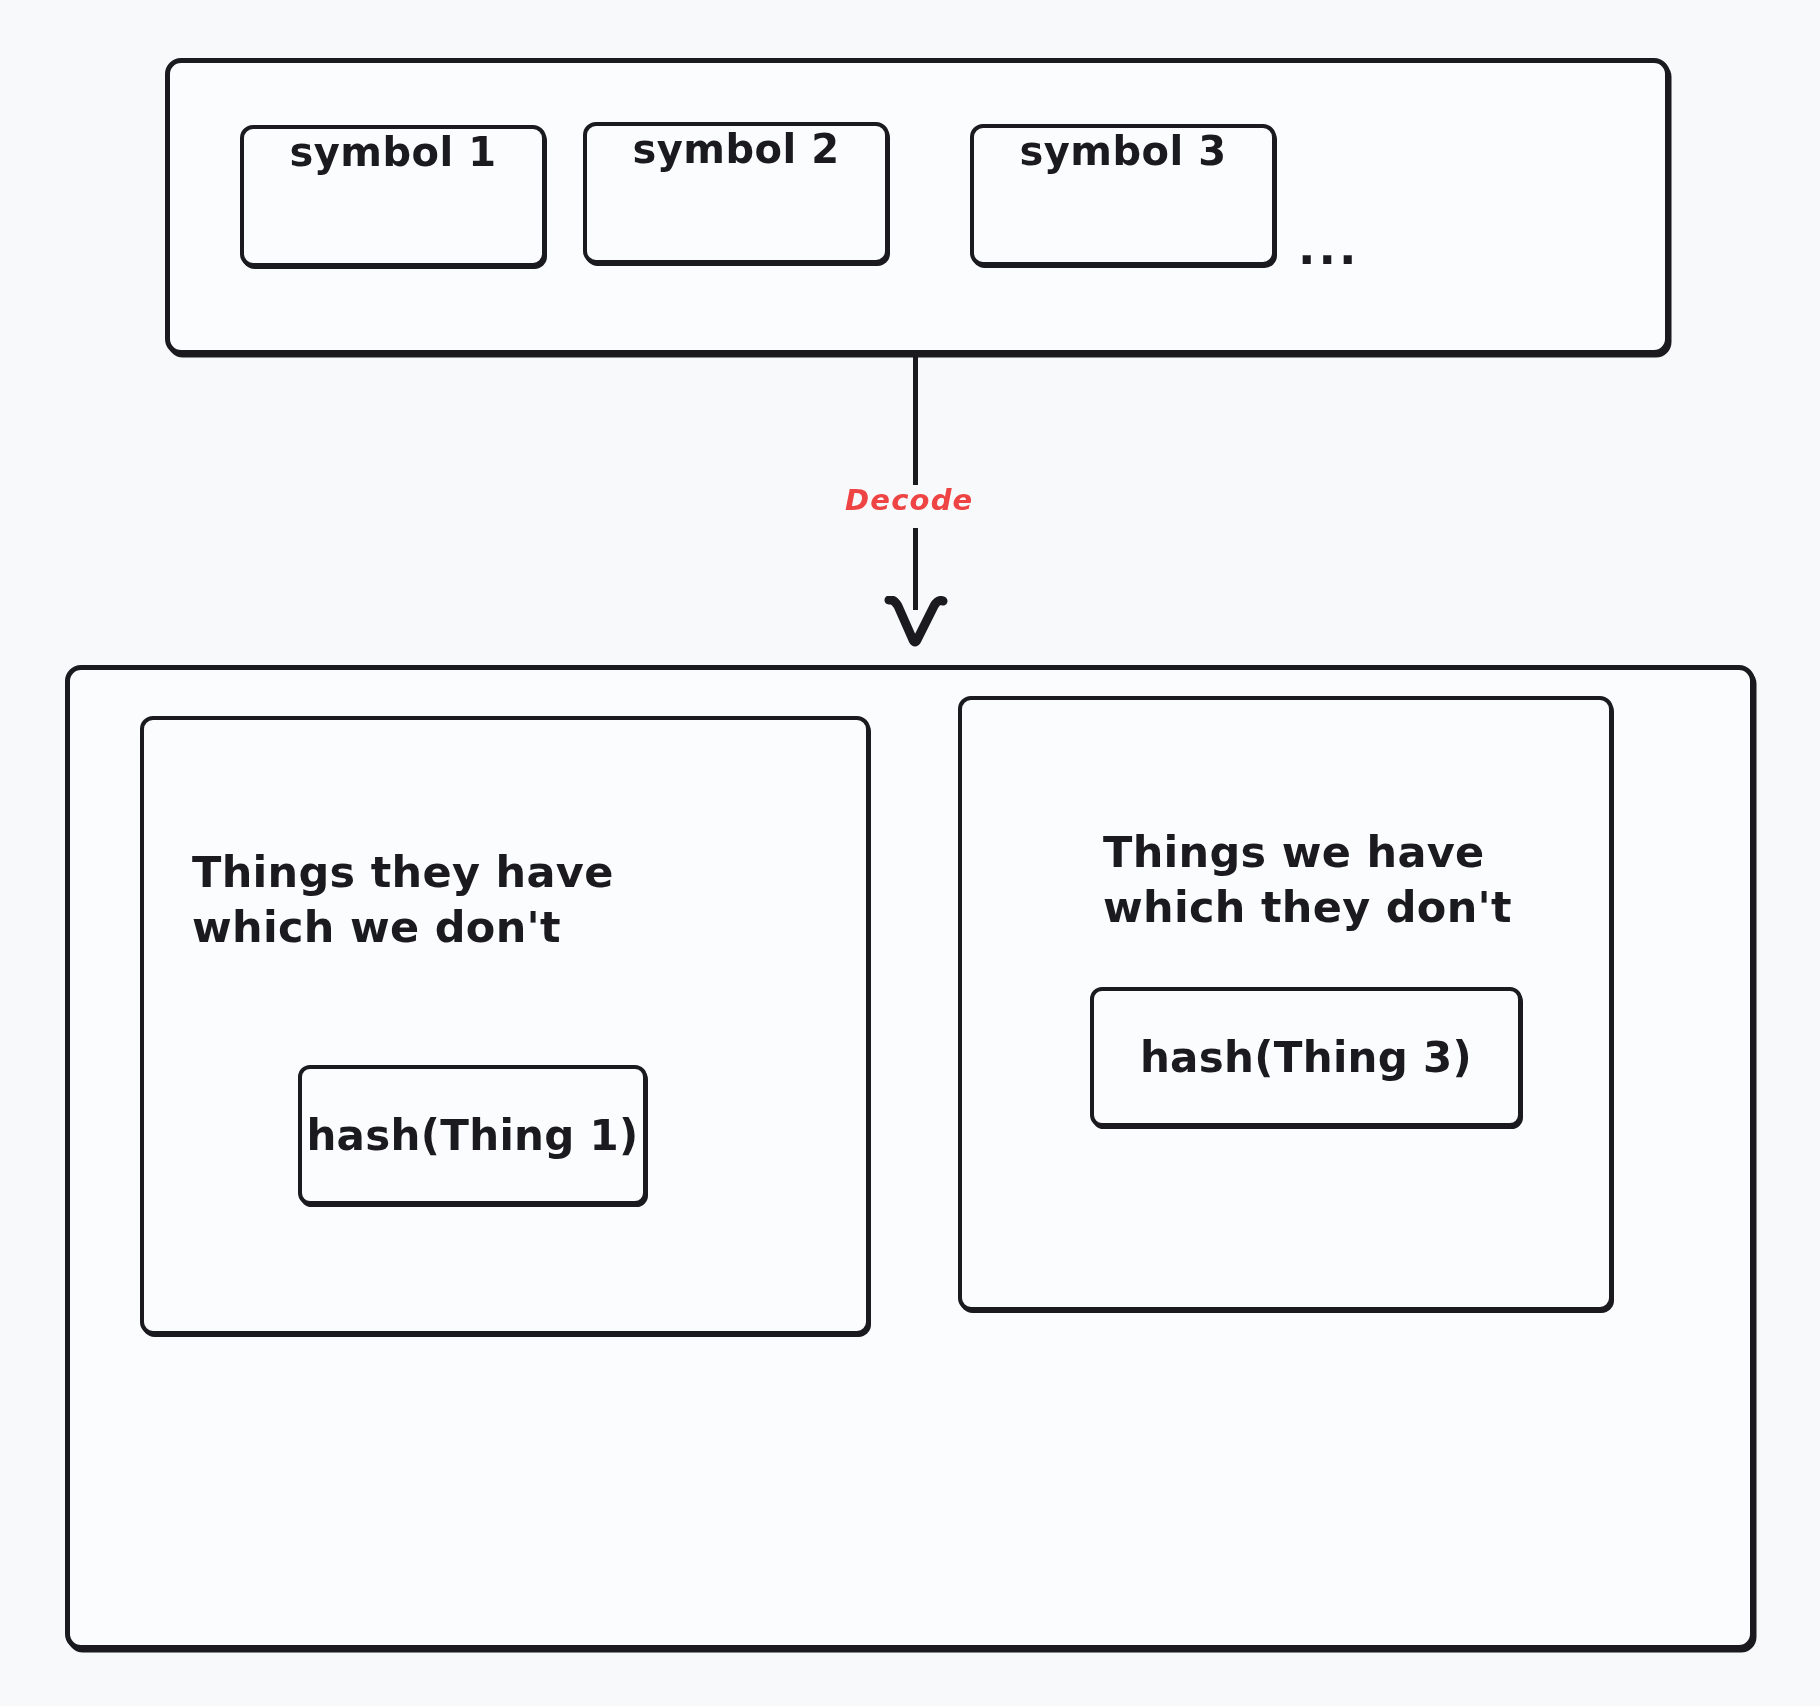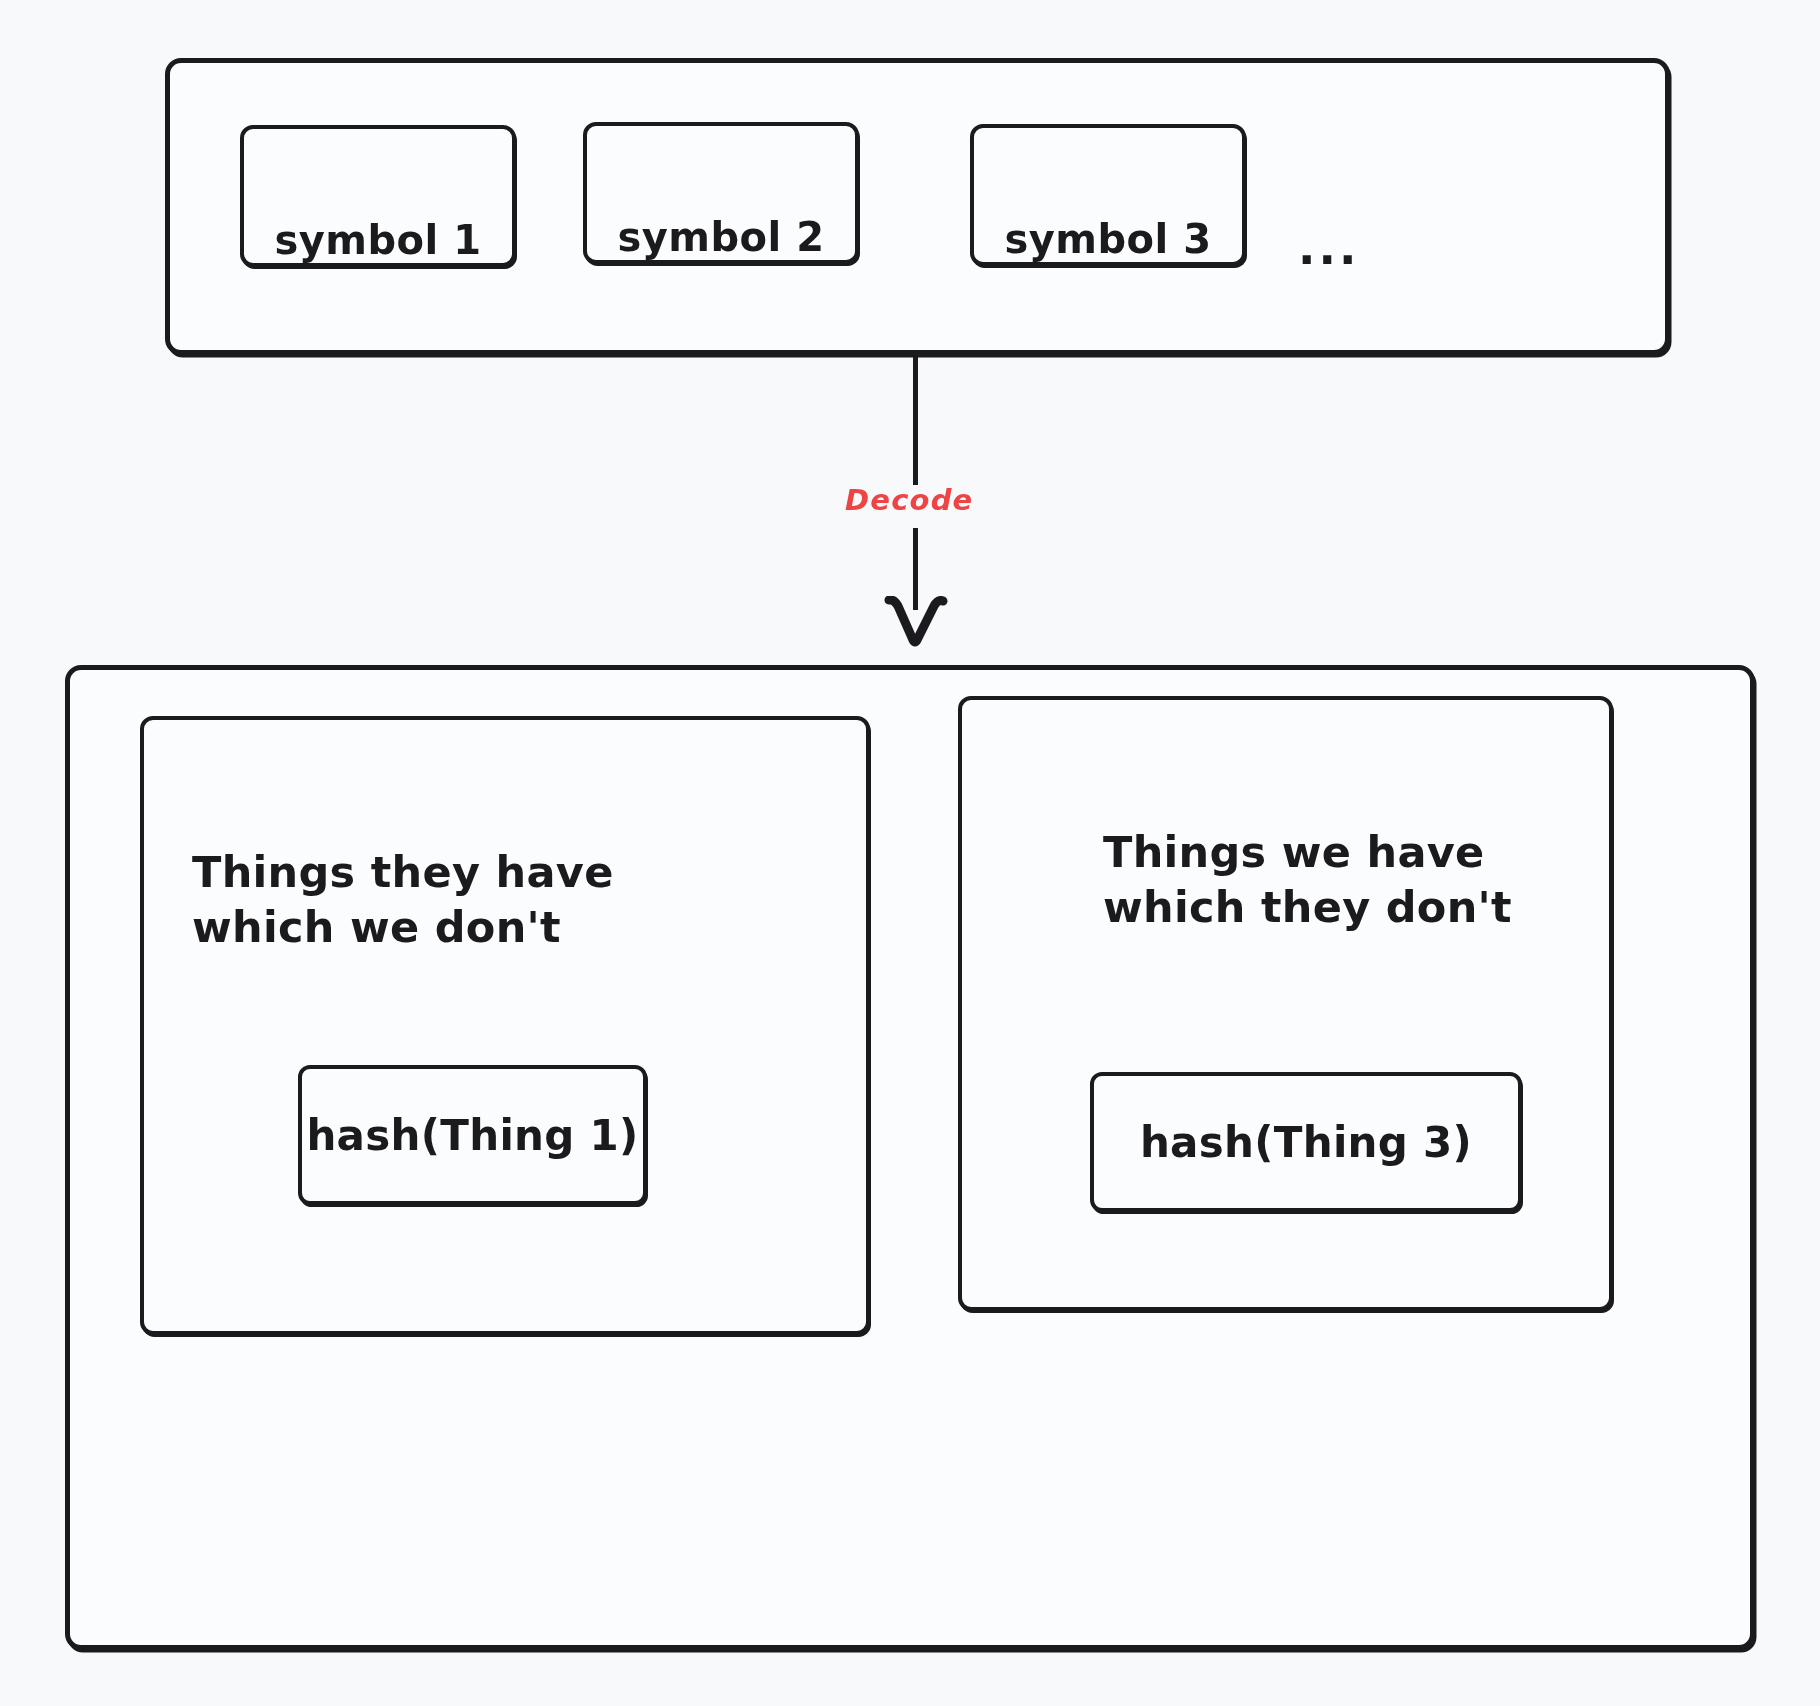--- a/index.html
+++ b/index.html
@@ -39,24 +39,24 @@
     left: 165px;
     top: 58px;
     width: 1505px;
     height: 297px;
     border-radius: 16px;
   }
 
   .symbol-box {
     position: absolute;
     top: 125px;
-    width: 276px;
+    width: 306px;
     height: 142px;
     display: flex;
-    align-items: flex-end;
+    align-items: flex-start;
     justify-content: center;
     border-radius: 13px;
   }
   #symbol-box-1 { left: 240px; }
   #symbol-box-2 { left: 583px; top: 122px; }
   #symbol-box-3 { left: 970px; top: 124px; }
 
   .symbol-label {
     font-family: "DejaVu Sans", sans-serif;
     font-size: 40px;
@@ -162,21 +162,21 @@
   }
   #hash-thing-1-box {
     left: 266px;
     top: 1065px;
     width: 349px;
     height: 140px;
     margin-left: 32px;
   }
   #hash-thing-3-box {
     left: 1090px;
-    top: 1072px;
+    top: 987px;
     width: 432px;
     height: 140px;
   }
   .hash-label {
     font-family: "DejaVu Sans", sans-serif;
     font-size: 42px;
     font-weight: 600;
     color: #1b1b1f;
     white-space: nowrap;
     letter-spacing: 0.3px;

